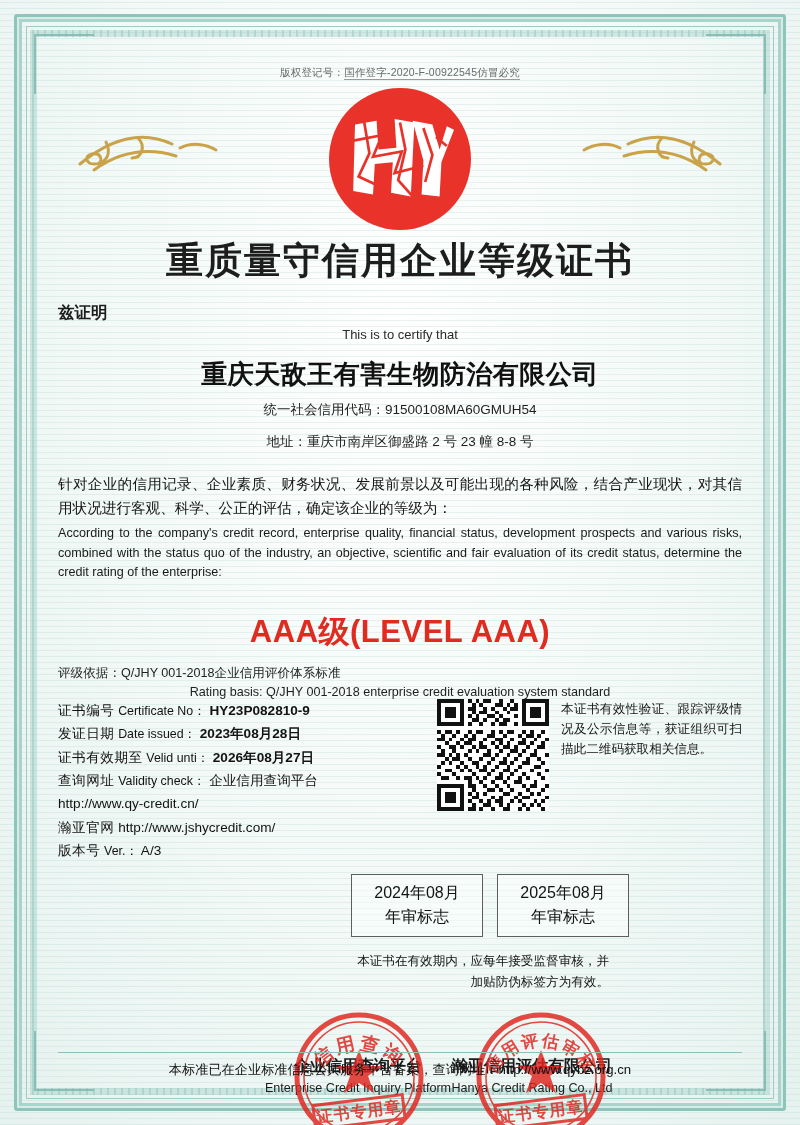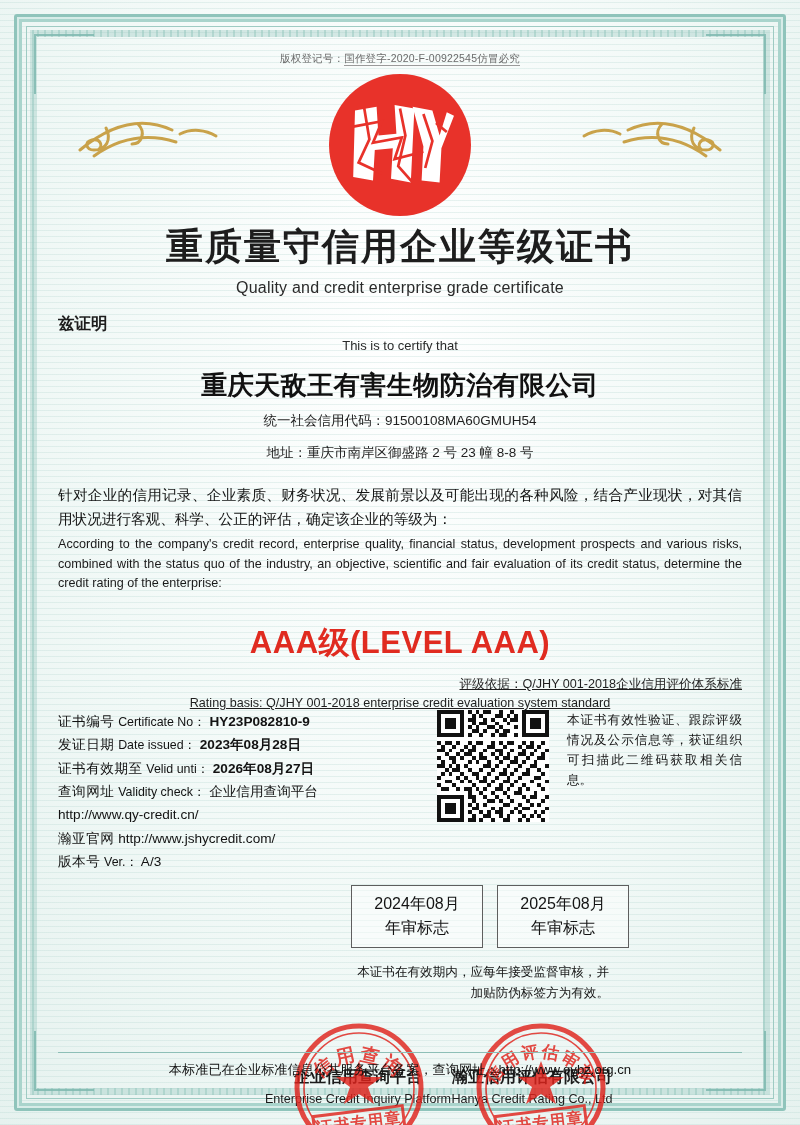--- a/index.html
+++ b/index.html
@@ -40,21 +40,21 @@
   }
   .corner.tl{left:34px;top:34px;border-right:none;border-bottom:none;}
   .corner.tr{right:34px;top:34px;border-left:none;border-bottom:none;}
   .corner.bl{left:34px;bottom:34px;border-right:none;border-top:none;}
   .corner.br{right:34px;bottom:34px;border-left:none;border-top:none;}
 
   .content{position:absolute;left:58px;top:46px;right:58px;bottom:46px;}
 
   .copyright{
     text-align:center;font-size:10.5px;color:#6a6a6a;letter-spacing:.2px;
-    margin-top:6px;
+    margin-top:20px;
   }
   .copyright .reg{border-bottom:1px solid #9a9a9a;padding-bottom:1px;}
 
   
   .logo-wrap{position:relative;height:150px;margin-top:2px;}
   .flourish{
     position:absolute;top:42px;width:210px;height:60px;color:#c9a24a;
   }
   .flourish.left{left:18px;}
   .flourish.right{right:18px;transform:scaleX(-1);}
@@ -83,30 +83,30 @@
   .code-line{text-align:center;font-size:13.5px;color:#1f1f1f;margin-top:9px;}
   .addr-line{text-align:center;font-size:13.5px;color:#1f1f1f;margin-top:14px;}
 
   .para{margin-top:22px;color:#141414;}
   .para .cn{font-size:14.6px;line-height:1.62;text-align:justify;}
   .para .en{font-size:12.6px;line-height:1.55;margin-top:4px;text-align:justify;color:#1a1a1a;}
 
   .level{
     text-align:center;color:#e02b20;font-size:31px;font-weight:700;margin-top:28px;letter-spacing:.5px;
   }
-  .basis-cn{text-align:right;font-size:12.6px;color:#1f1f1f;margin-top:12px;text-decoration:underline;}
-  .basis-en{text-align:center;font-size:12.6px;color:#1f1f1f;margin-top:3px;text-decoration:underline;}
+  .basis-cn{text-align:left;font-size:12.6px;color:#1f1f1f;margin-top:12px;}
+  .basis-en{text-align:center;font-size:12.6px;color:#1f1f1f;margin-top:3px;}
 
   .info{display:flex;}
   .info-left{width:375px;font-size:13.6px;color:#121212;line-height:1.72;}
   .info-left .lbl-cn{letter-spacing:.5px;}
   .info-left .lbl-en{font-size:12.4px;}
   .info-left .val{font-weight:600;}
 
-  .info-right{flex:1;display:flex;padding-left:4px;gap:6px;}
+  .info-right{flex:1;display:flex;padding-left:4px;}
   .qr{width:112px;height:112px;flex:0 0 112px;}
   .qr svg{display:block;}
   .qr-note{
     flex:1;padding-left:12px;font-size:12.6px;color:#141414;line-height:1.6;text-align:justify;
   }
 
   .seal-years{display:flex;gap:14px;margin-top:12px;margin-left:293px;}
   .year-box{
     width:122px;border:1px solid #5e5e5e;padding:6px 4px 7px;text-align:center;
     font-size:16px;color:#141414;line-height:1.5;background:rgba(255,255,255,.45);
@@ -192,21 +192,20 @@
             <path d="M20 12 L26 48 L14 74 L40 86"></path>
             <path d="M60 14 L66 44 L58 78 L74 96"></path>
             <path d="M86 20 L96 50 L88 80"></path>
             <path d="M100 30 L112 40"></path>
           </g>
         </svg>
       </div>
     </div>
 
     <h1 class="title">重质量守信用企业等级证书</h1>
-    <div class="title-en">Quality and credit enterprise grade certificate</div>
 
     <div class="certify-cn">兹证明</div>
     <div class="certify-en">This is to certify that</div>
 
     <div class="company">重庆天敌王有害生物防治有限公司</div>
     <div class="code-line">
       <span>统一社会信用代码：</span><span>91500108MA60GMUH54</span>
     </div>
     <div class="addr-line">
       <span>地址：</span><span>重庆市南岸区御盛路 2 号 23 幢 8-8 号</span>

